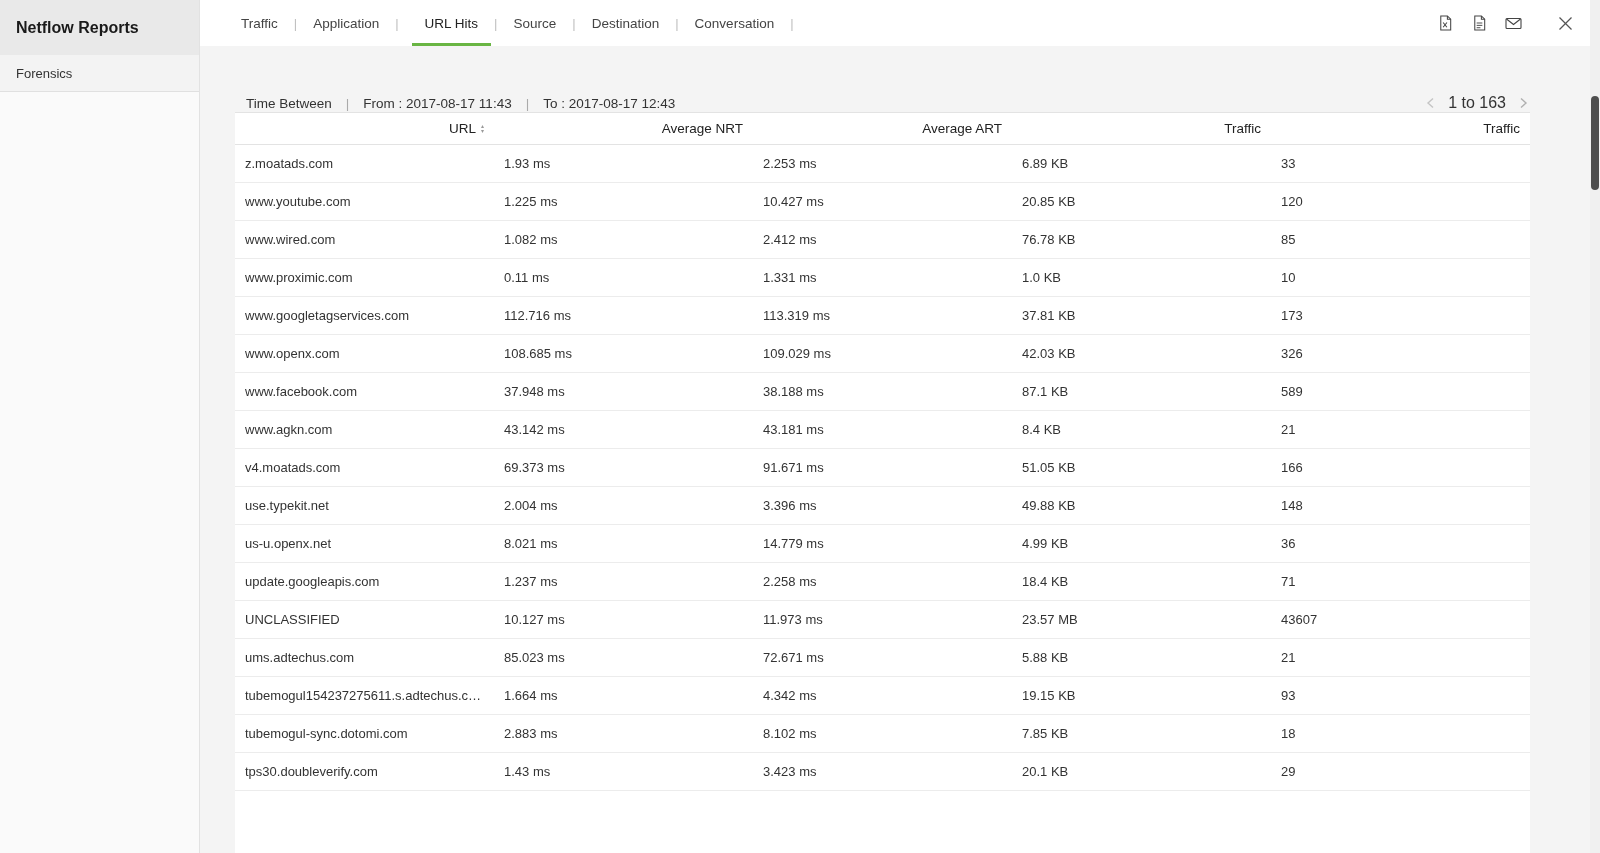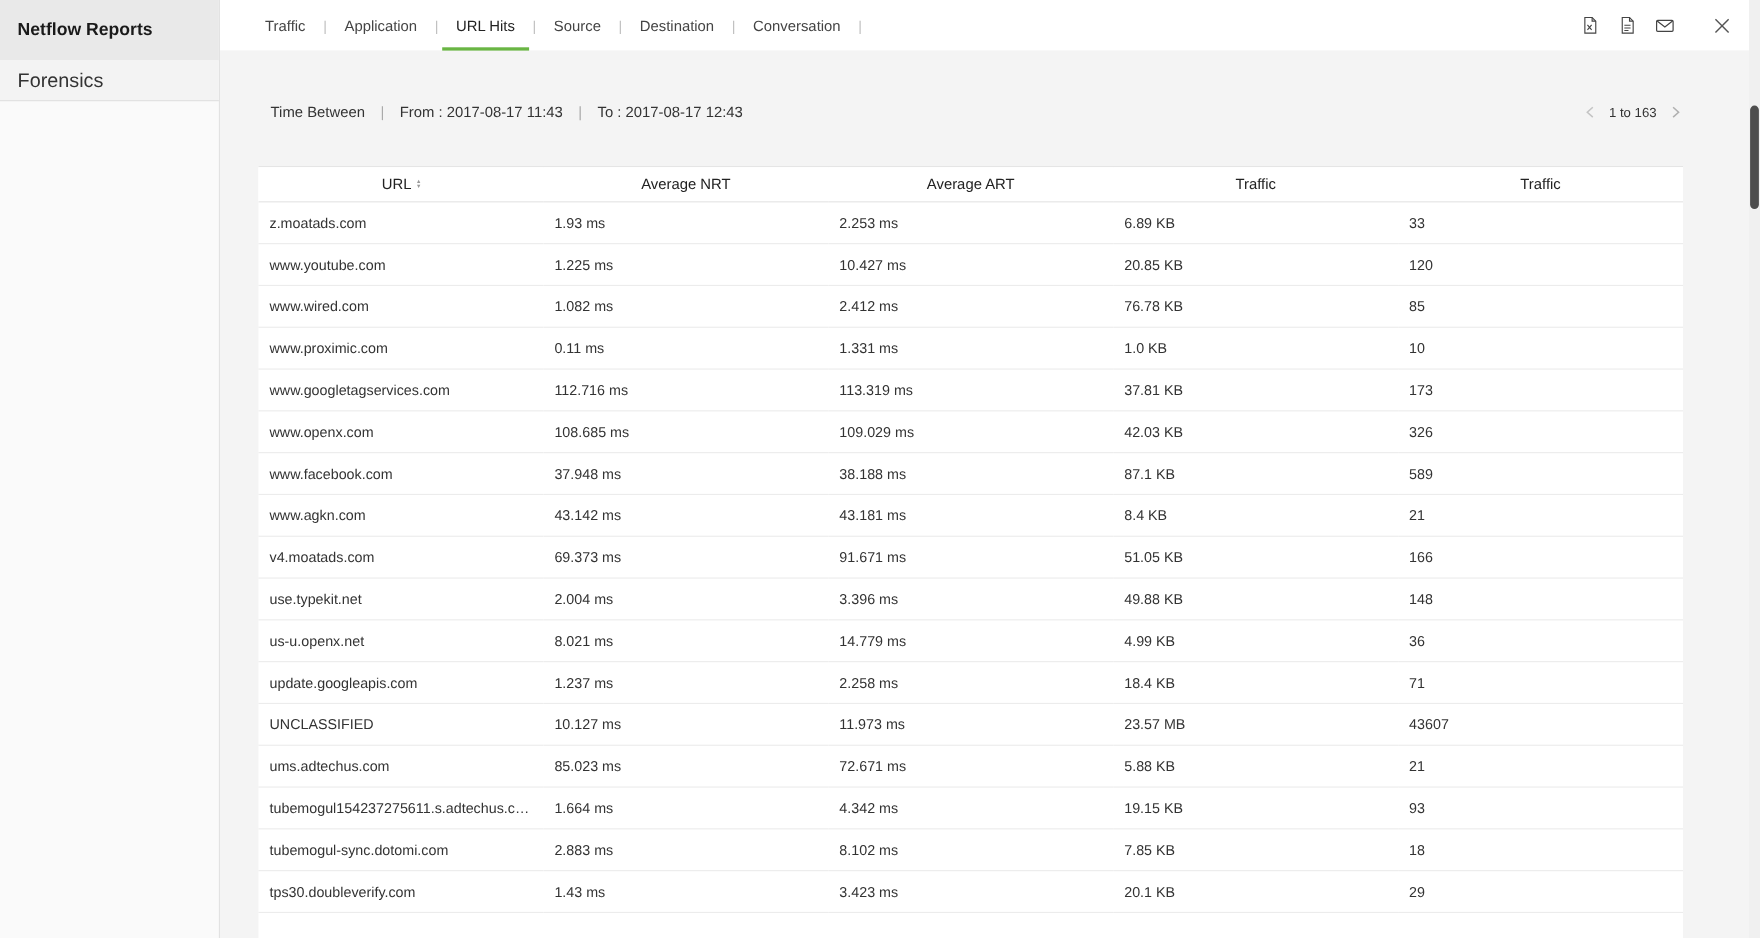--- a/index.html
+++ b/index.html
@@ -14,68 +14,68 @@
   
   .sidebar { width: 200px; flex: 0 0 200px; background: #fafafa; border-right: 1px solid #e2e2e2; }
   .sidebar-title {
     height: 55px; display: flex; align-items: center;
     background: #e9e9e9; padding: 0 16px;
     font-size: 16px; font-weight: bold; color: #1a1a1a;
   }
   .sidebar-item {
     height: 37px; display: flex; align-items: center; padding: 0 16px;
     background: #f3f3f3; border-bottom: 1px solid #e0e0e0;
-    font-size: 18px; color: #333; cursor: pointer;
+    font-size: 13px; color: #333; cursor: pointer;
   }
 
   
   .main { flex: 1; display: flex; flex-direction: column; min-width: 0; }
 
   .tabbar {
     height: 46px; background: #fff; display: flex; align-items: stretch;
     justify-content: space-between; padding: 0 24px 0 36px;
   }
   .tabs { display: flex; align-items: stretch; }
   .tab {
     display: flex; align-items: center; padding: 0 5px;
     font-size: 13.5px; color: #444; cursor: pointer; position: relative;
   }
-  .tab.active { color: #222; }
+  .tab.active { color: #222; margin-left: 10px; }
   .tab.active::after {
     content: ""; position: absolute; left: -8px; right: -8px; bottom: 0;
     height: 3px; background: #69b543;
   }
   .tab-sep { display: flex; align-items: center; color: #c0c0c0; font-size: 13px; margin: 0 11px; }
 
   .toolbar { display: flex; align-items: center; gap: 12px; }
   .icon-btn {
     width: 22px; height: 22px; display: flex; align-items: center; justify-content: center;
     cursor: pointer;
   }
   .icon-btn.close { margin-left: 18px; }
 
   
   .content {
     flex: 1; display: flex; flex-direction: column;
     padding: 0 70px 0 35px; background: #f4f4f4; min-height: 0;
   }
   .filter-row {
-    margin-top: 48px; margin-bottom: 42px;
+    margin-top: 48px; 
     display: flex; align-items: center; justify-content: space-between;
   }
   .time-between { display: flex; align-items: center; font-size: 13.5px; color: #333; padding-left: 11px; }
   .filter-sep { color: #aaa; margin: 0 14px; }
-  .pagination { display: flex; align-items: center; gap: 10px; font-size: 12px; color: #333; }
+  .pagination { display: flex; align-items: center; gap: 10px; font-size: 16px; color: #333; }
   .chev { cursor: pointer; display: flex; align-items: center; }
 
   .table-wrap { flex: 1; background: #fff; border-top: 1px solid #e3e3e3; }
   table { width: 100%; border-collapse: collapse; table-layout: fixed; }
   col { width: 20%; }
   thead th {
-    text-align: center; font-weight: normal; font-size: 13.5px; color: #222;
+    text-align: right; font-weight: normal; font-size: 13.5px; color: #222;
     padding: 8px 10px; border-bottom: 1px solid #e3e3e3; background: #fff;
     white-space: nowrap;
     margin-top: 48px;
   }
   tbody td {
     font-size: 13px; color: #333; padding: 11px 10px;
     border-bottom: 1px solid #ececec; background: #fff;
     white-space: nowrap; overflow: hidden; text-overflow: ellipsis;
   }
   .sort-icon {

